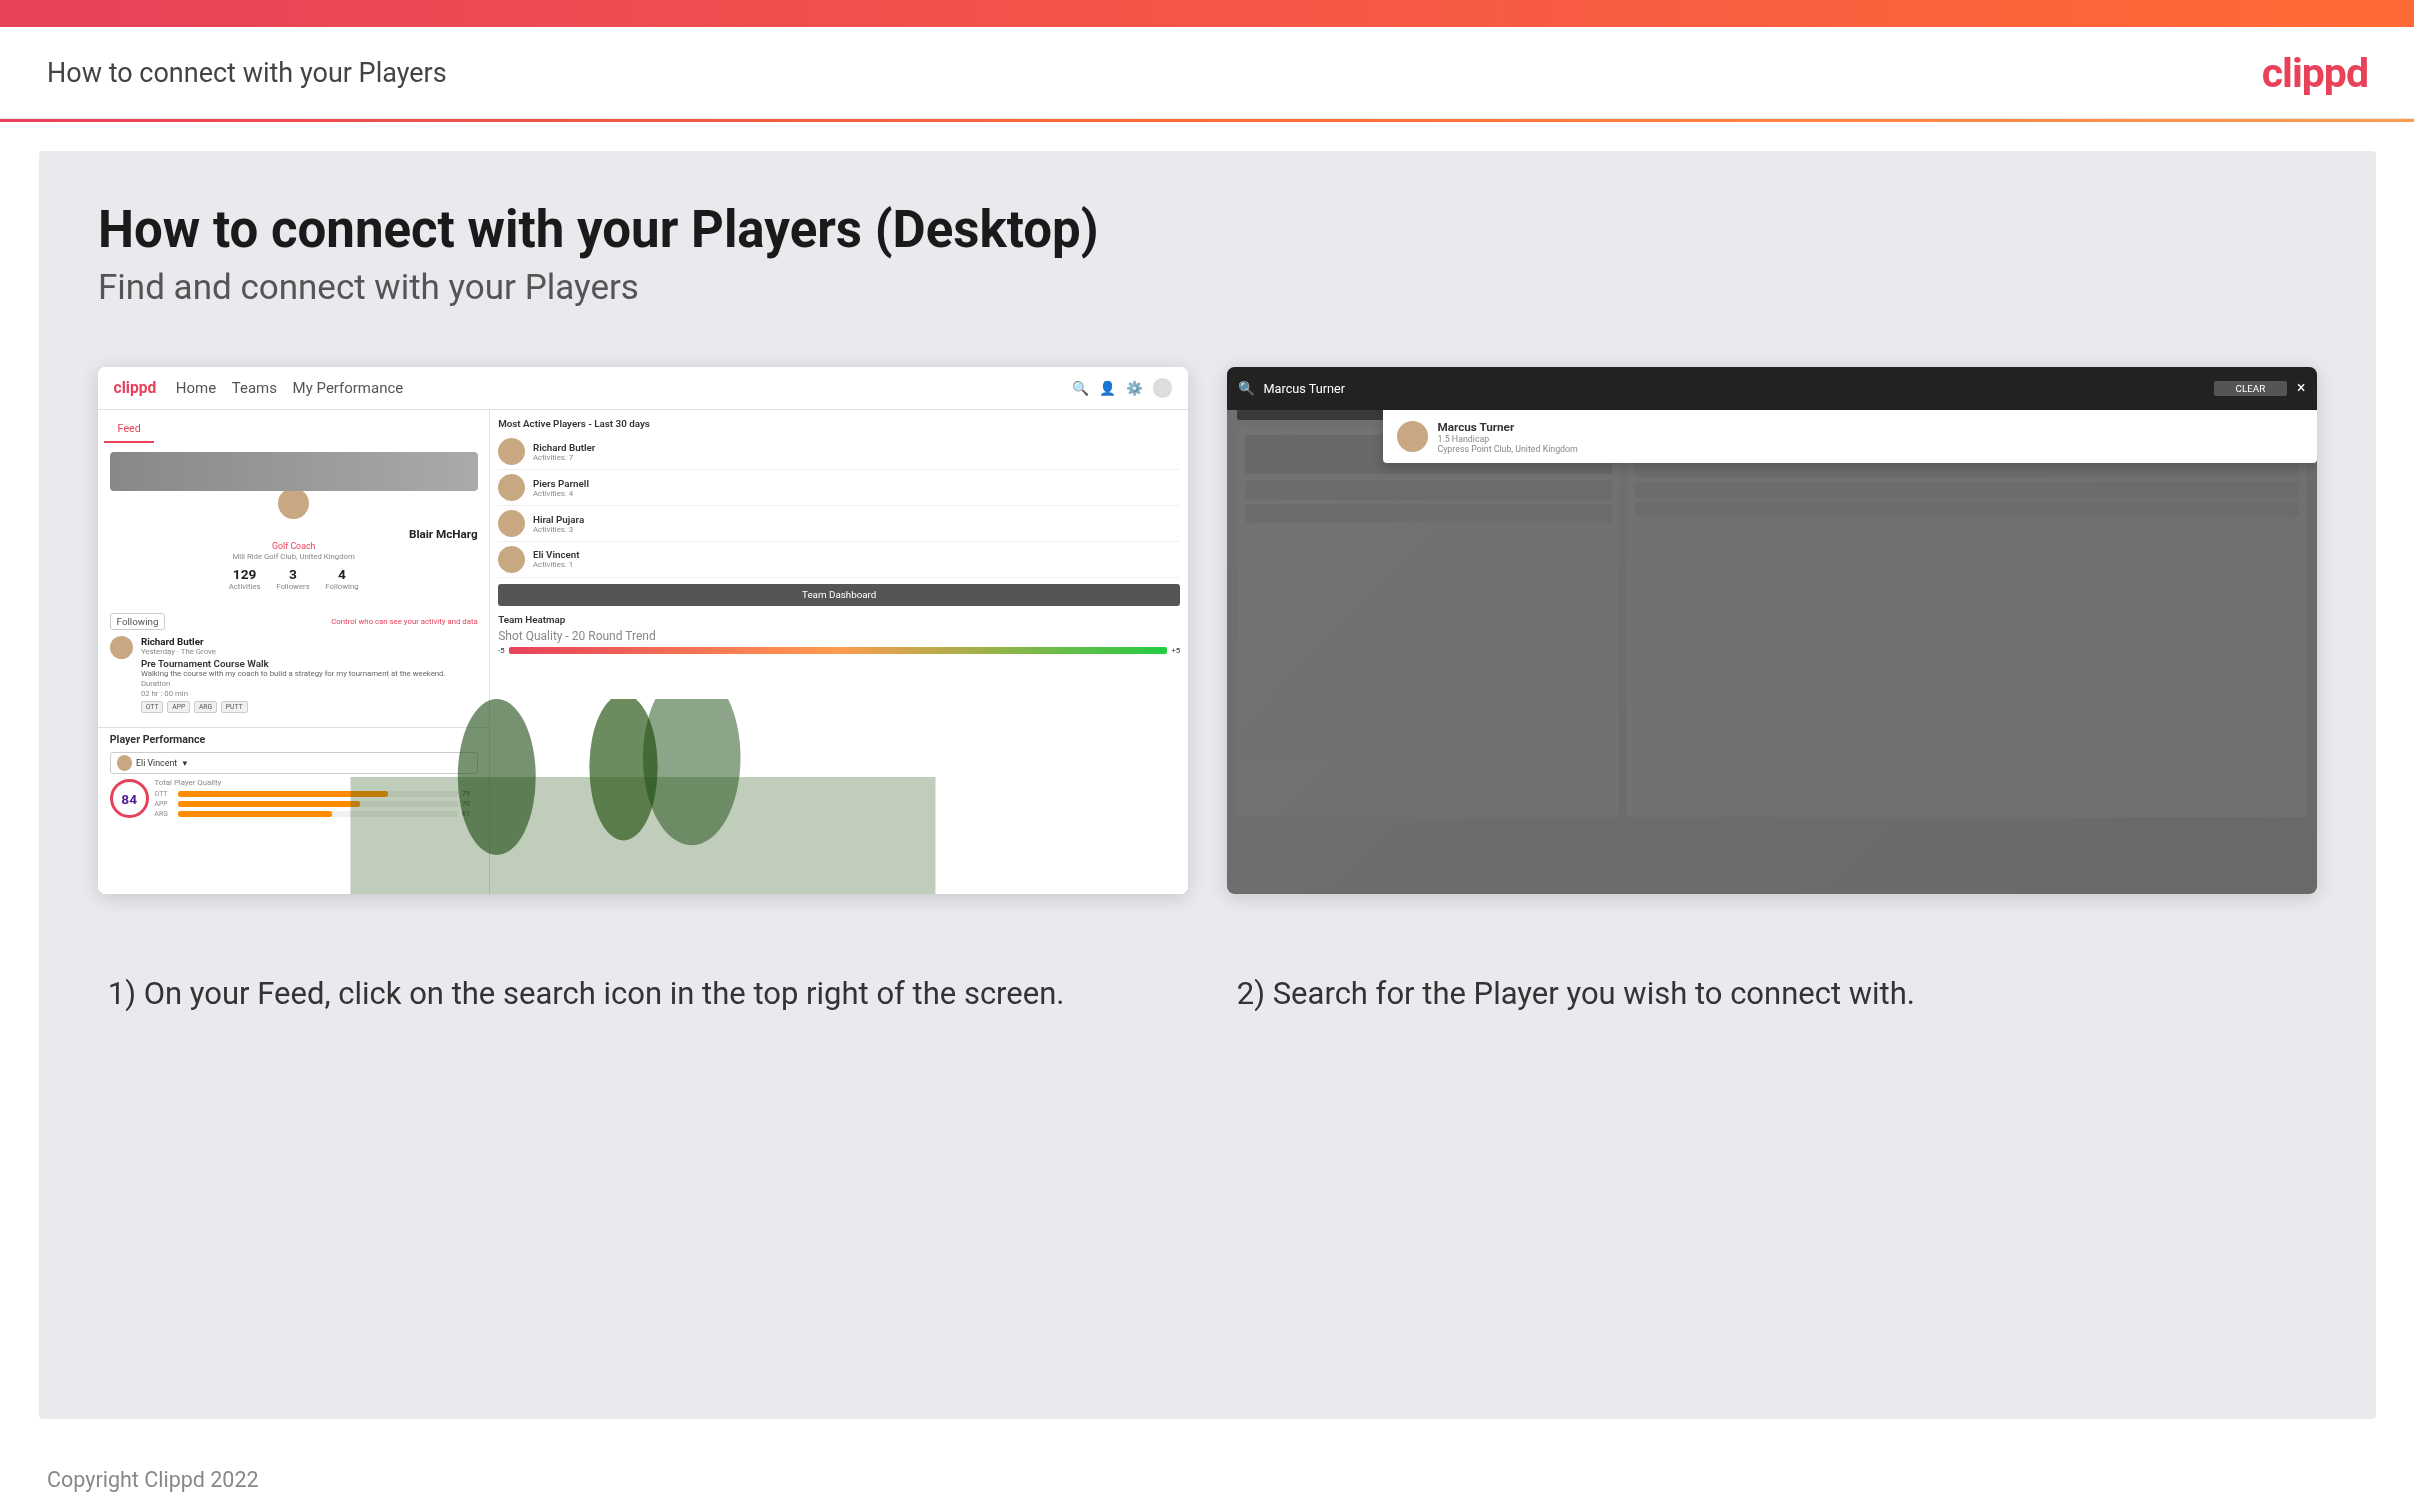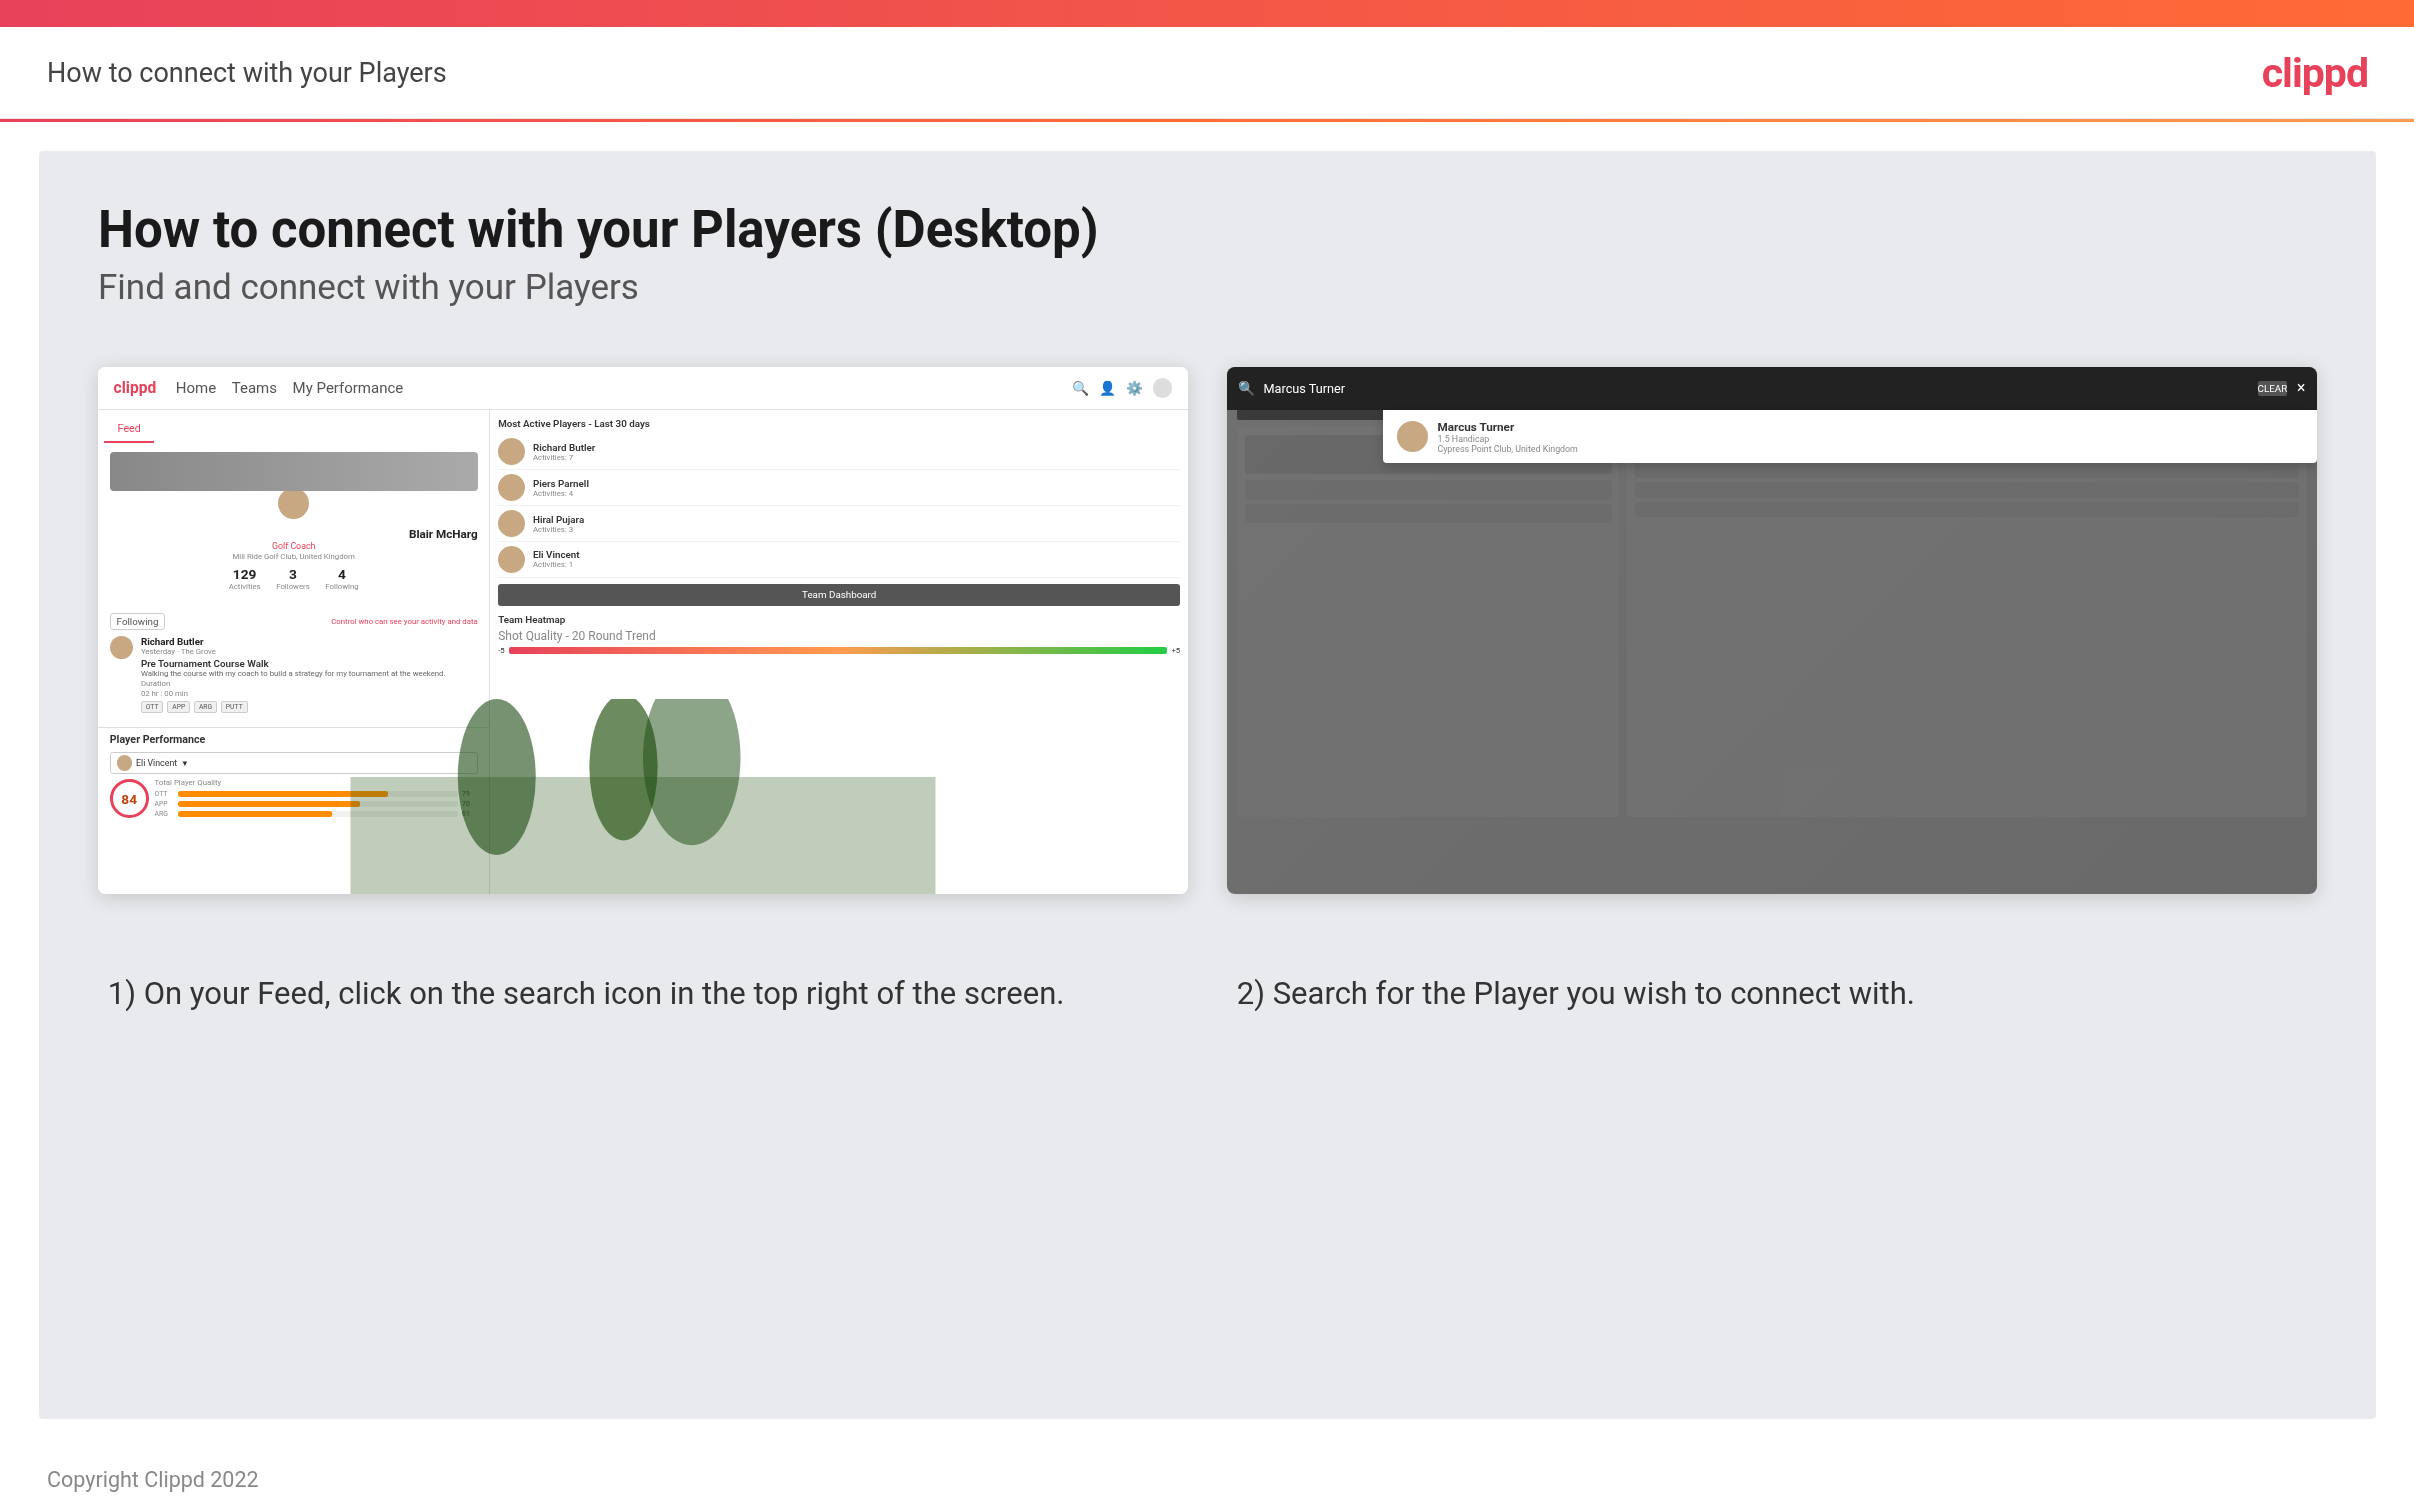--- a/index.html
+++ b/index.html
@@ -432,21 +432,21 @@
     .quality-circle {
       width: 39px;
       height: 39px;
       border-radius: 50%;
       border: 3.9px solid #e8415a;
       display: flex;
       align-items: center;
       justify-content: center;
       font-size: 13.7px;
       font-weight: 700;
-      color: #c2410c;
+      color: #4c1d95;
     }
 
     .quality-bars {
       flex: 1;
     }
 
     .quality-bar-row {
       display: flex;
       align-items: center;
       gap: 3.9px;
@@ -502,21 +502,21 @@
       flex: 1;
       font-size: 12.7px;
       color: #fff;
       background: transparent;
     }
 
     .clear-btn {
       font-size: 9.8px;
       color: #fff;
       background: #555;
-      padding: 2px 0;
+      padding: 2px 22px;
       border-radius: 2px;
       margin-right: 9.8px;
     }
 
     .close-btn {
       color: #fff;
       font-size: 15.6px;
       cursor: pointer;
     }
 

